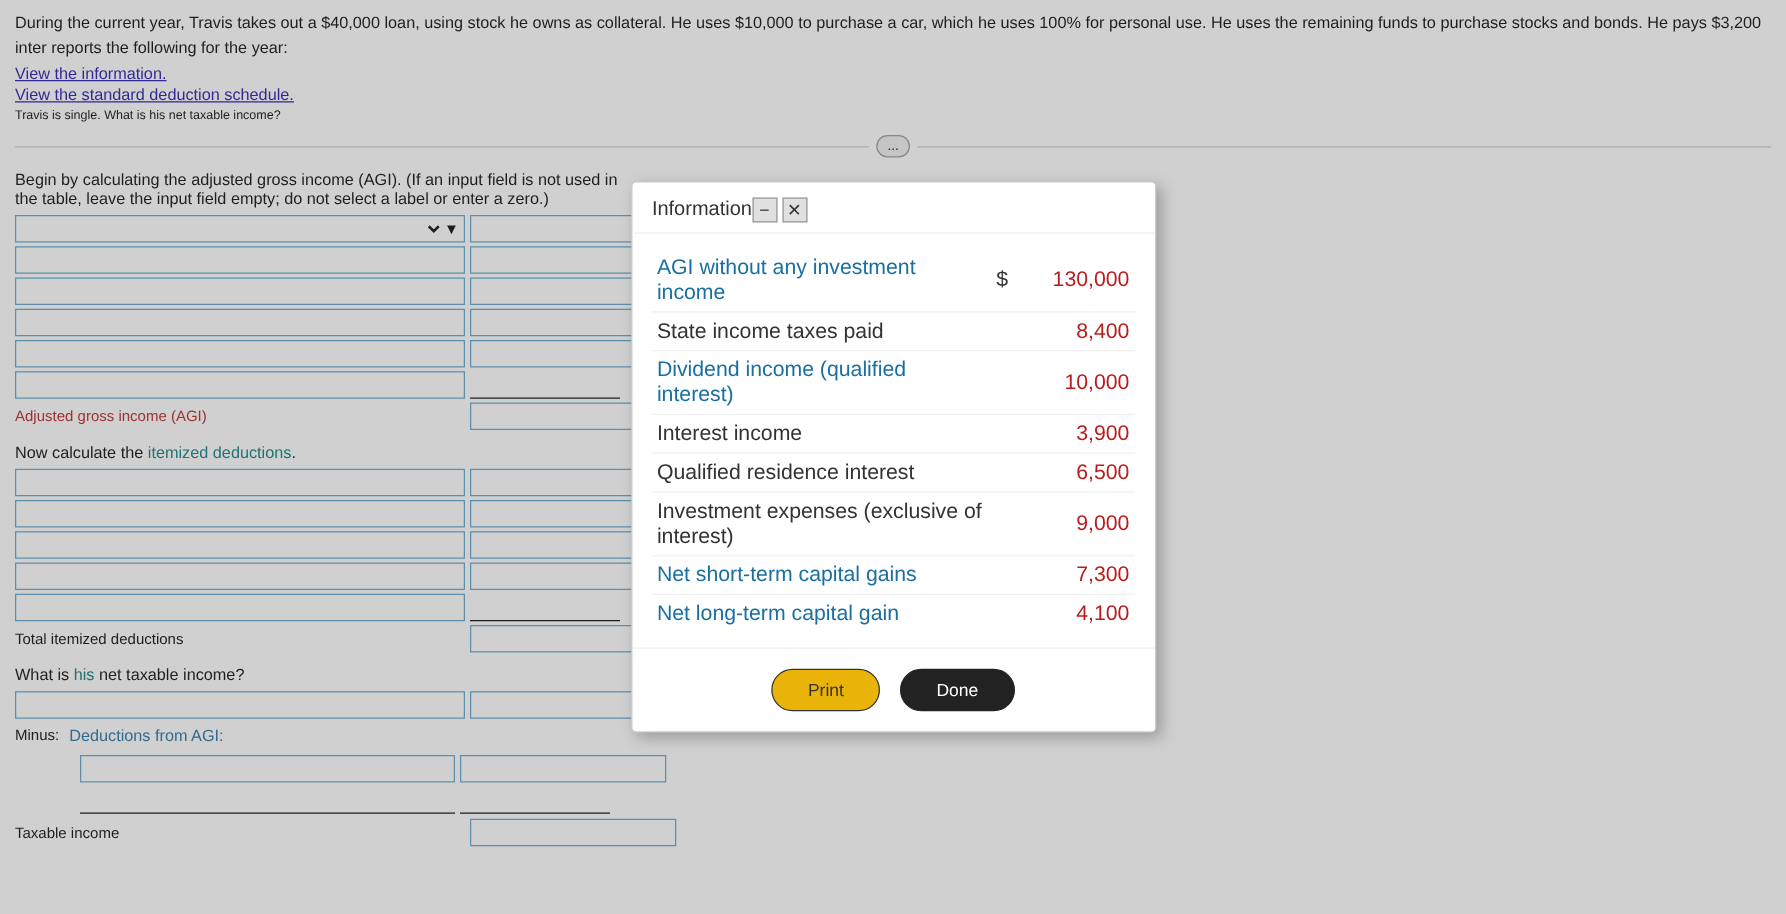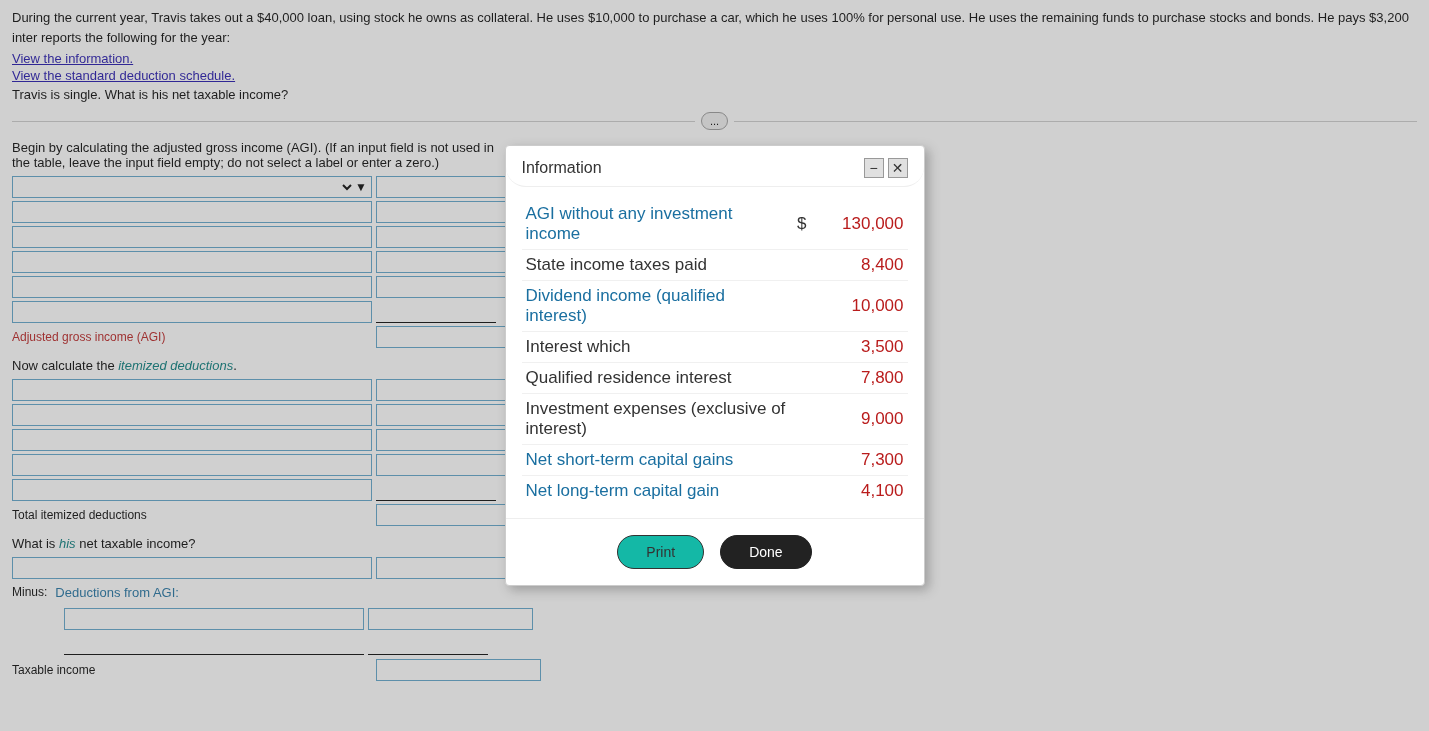--- a/index.html
+++ b/index.html
@@ -16,21 +16,21 @@
       margin-bottom: 4px;
     }
     .link {
       color: #1a0dab;
       text-decoration: underline;
       cursor: pointer;
       display: block;
       margin-bottom: 2px;
     }
     .question-text {
-      font-size: 13px;
+      font-size: 10px;
       margin-top: 4px;
     }
     .divider-row {
       display: flex;
       align-items: center;
       margin: 10px 0;
     }
     .divider-line {
       flex: 1;
       height: 1px;
@@ -43,21 +43,21 @@
       font-size: 11px;
       background: #f0f0f0;
       cursor: pointer;
       margin: 0 6px;
     }
     .section-label {
       font-size: 13px;
       color: #000;
       margin-bottom: 6px;
     }
-    .teal-text { color: #007a7a; font-style: italic; }
+    .teal-text { color: #007a7a; }
 
     
     .main-container {
       display: flex;
       gap: 20px;
       align-items: flex-start;
     }
     .left-panel {
       flex: 0 0 500px;
       min-width: 0;
@@ -164,24 +164,23 @@
       border: 1px solid #ccc;
       border-radius: 4px;
       width: 420px;
       padding: 0;
       box-shadow: 4px 4px 12px rgba(0,0,0,0.25);
       position: relative;
     }
     .modal-header {
       display: flex;
       align-items: center;
-      justify-content: space-between;
+      justify-content: flex-start;
       padding: 12px 16px 8px;
       border-bottom: 1px solid #eee;
-      border-radius: 20px;
     }
     .modal-title {
       font-size: 16px;
       font-weight: normal;
       color: #333;
     }
     .modal-controls {
       display: flex;
       gap: 4px;
     }
@@ -233,21 +232,21 @@
       display: flex;
       justify-content: center;
       gap: 16px;
       padding: 16px;
       border-top: 1px solid #eee;
     }
     .btn-print {
       padding: 8px 28px;
       border: 1px solid #333;
       border-radius: 20px;
-      background: #14b8a6;
+      background: #eab308;
       cursor: pointer;
       font-size: 14px;
       color: #333;
     }
     .btn-done {
       padding: 8px 28px;
       border: 1px solid #222;
       border-radius: 20px;
       background: #222;
       color: #fff;
@@ -398,28 +397,28 @@
               <td class="info-label black">State income taxes paid</td>
               <td class="info-dollar"></td>
               <td class="info-value">8,400</td>
             </tr>
             <tr>
               <td class="info-label">Dividend income (qualified interest)</td>
               <td class="info-dollar"></td>
               <td class="info-value">10,000</td>
             </tr>
             <tr>
-              <td class="info-label black">Interest which</td>
-              <td class="info-dollar"></td>
-              <td class="info-value">3,500</td>
+              <td class="info-label black">Interest income</td>
+              <td class="info-dollar"></td>
+              <td class="info-value">3,900</td>
             </tr>
             <tr>
               <td class="info-label black">Qualified residence interest</td>
               <td class="info-dollar"></td>
-              <td class="info-value">7,800</td>
+              <td class="info-value">6,500</td>
             </tr>
             <tr>
               <td class="info-label black">Investment expenses (exclusive of interest)</td>
               <td class="info-dollar"></td>
               <td class="info-value">9,000</td>
             </tr>
             <tr>
               <td class="info-label">Net short-term capital gains</td>
               <td class="info-dollar"></td>
               <td class="info-value">7,300</td>

